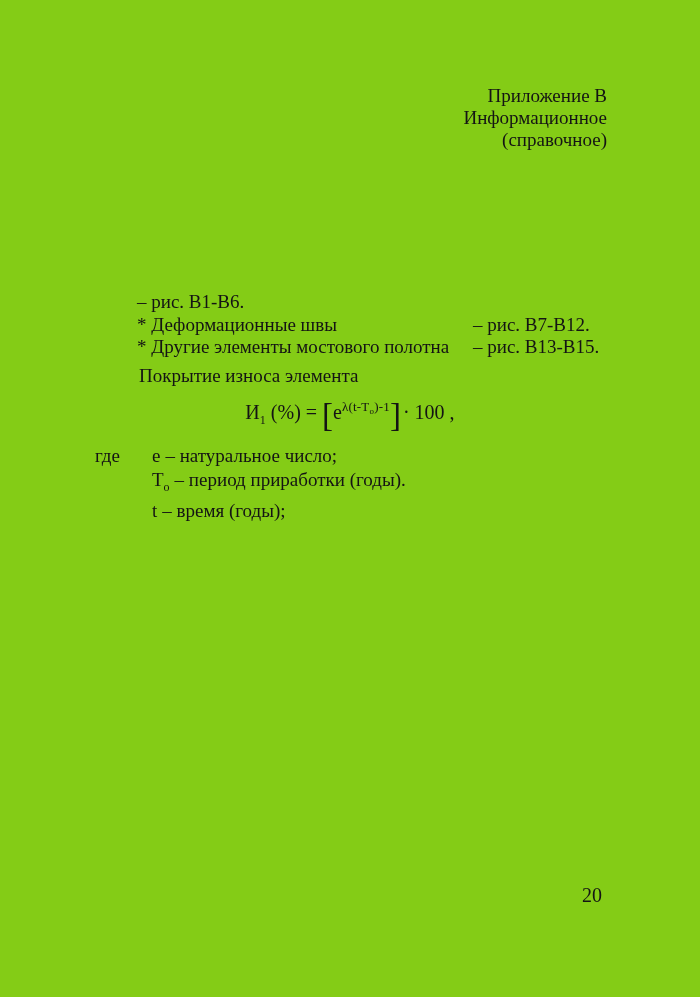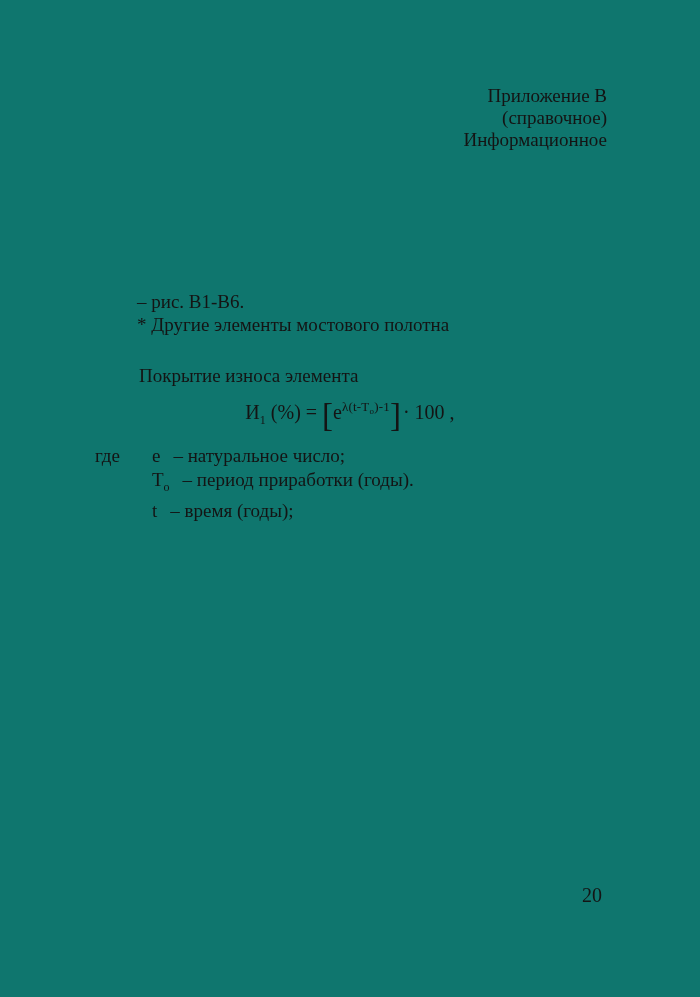--- a/index.html
+++ b/index.html
@@ -4,21 +4,21 @@
 <style>
   html, body {
     margin: 0;
     padding: 0;
     background: #ffffff;
   }
   .page {
     position: relative;
     width: 700px;
     height: 997px;
-    background: #0f766e;
+    background: #84cc16;
     font-family: "Liberation Serif", "DejaVu Serif", serif;
     color: #141414;
     overflow: hidden;
   }
   
   .appendix-block {
     position: absolute;
     top: 85px;
     right: 93px;
     text-align: right;
@@ -108,52 +108,57 @@
   }
   .where-keyword {
     position: absolute;
     left: 0;
     top: 0;
   }
   .where-defs {
     margin-left: 57px;
   }
   .def-text {
-    margin-left: 13px;
+    margin-left: 5px;
   }
   .def-term-sub {
     font-size: 12px;
     vertical-align: -5px;
   }
   
   .page-number {
     position: absolute;
     top: 884px;
     left: 582px;
     font-size: 20px;
   }
 </style>
 </head>
 <body>
 
 <div class="page">
 
   <div class="appendix-block">
     <div>Приложение В</div>
+    <div>Информационное</div>
     <div>(справочное)</div>
-    <div>Информационное</div>
   </div>
 
 
   <div class="elements-list">
     <div class="element-row">
       <span class="element-figures">– рис. В1-В6.</span>
     </div>
     <div class="element-row">
+      <span class="element-label">* Деформационные швы</span>
+      <span class="element-figures">– рис. В7-В12.</span>
+    </div>
+    <div class="element-row">
       <span class="element-label">* Другие элементы мостового полотна</span>
+      <span class="element-figures">– рис. В13-В15.</span>
     </div>
   </div>
 
   <div class="function-caption">Покрытие износа элемента</div>
 
   <div class="formula-line">
     <span>И</span><sub class="lhs-sub">1</sub><span> (%) = </span><span class="bracket">[</span><span>e</span><sup class="exponent"><span>λ(t-Т</span><sub class="exp-sub">о</sub><span>)-1</span></sup><span class="bracket">]</span><span class="formula-tail">· 100 ,</span>
   </div>
 
   <div class="where-block">

